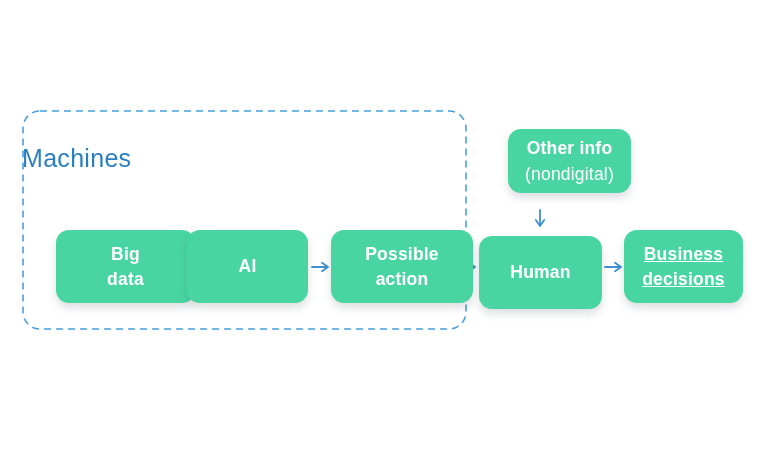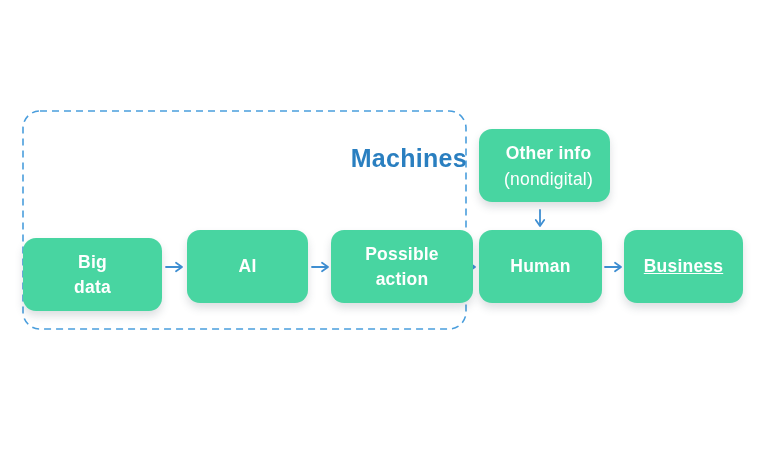--- a/index.html
+++ b/index.html
@@ -31,23 +31,23 @@
   .arrow{
     fill:none;
     stroke:var(--arrow-blue);
     stroke-width:1.8;
     stroke-linecap:round;
     stroke-linejoin:round;
   }
   .group-title{
     position:absolute;
     left:22px;top:144px;width:445px;
-    text-align:right;
+    text-align:left;
     font-size:25px;
-    font-weight:700;
+    font-weight:400;
     letter-spacing:0.3px;
     color:var(--title-blue);
   }
   .node{
     position:absolute;
     background:var(--green);
     border-radius:13px;
     box-shadow:0 5px 9px rgba(60,80,90,0.18);
     display:flex;
     flex-direction:column;
@@ -55,26 +55,26 @@
     justify-content:center;
     color:var(--node-text);
     font-size:17.5px;
     font-weight:600;
     line-height:25px;
     letter-spacing:0.2px;
     text-align:center;
   }
   .node span{display:block;}
   .node span:empty{display:none;}
-  .node-big-data{left:23px;top:230px;width:139px;height:73px;margin-top:8px;}
+  .node-big-data{left:56px;top:230px;width:139px;height:73px;}
   .node-ai{left:187px;top:230px;width:121px;height:73px;align-items:center;}
   .node-possible-action{left:331px;top:230px;width:142px;height:73px;}
-  .node-other-info{left:479px;top:129px;width:123px;height:73px;line-height:26px;padding-left:8px;}
+  .node-other-info{left:508px;top:129px;width:123px;height:64px;line-height:26px;}
   .node-other-info .l2{font-weight:400;}
-  .node-human-judgment{left:479px;top:230px;width:123px;height:73px;}
+  .node-human-judgment{left:479px;top:236px;width:123px;height:73px;}
   .node-business-decisions{left:624px;top:230px;width:119px;height:73px;text-decoration:underline;}
 </style>
 </head>
 <body>
 
 <div class="canvas">
 
   <svg class="overlay" viewBox="0 0 770 450" aria-hidden="true">
     <rect class="frame-rect" x="23" y="111" width="443" height="218" rx="17"></rect>
 
@@ -121,15 +121,16 @@
     <span class="l1">Other info</span>
     <span class="l2">(nondigital)</span>
   </div>
 
   <div class="node node-human-judgment">
     <span class="l1">Human</span>
   </div>
 
   <div class="node node-business-decisions">
     <span class="l1">Business</span>
+    <span class="l2">decisions</span>
   </div>
 
 </div>
 
 </body></html>

